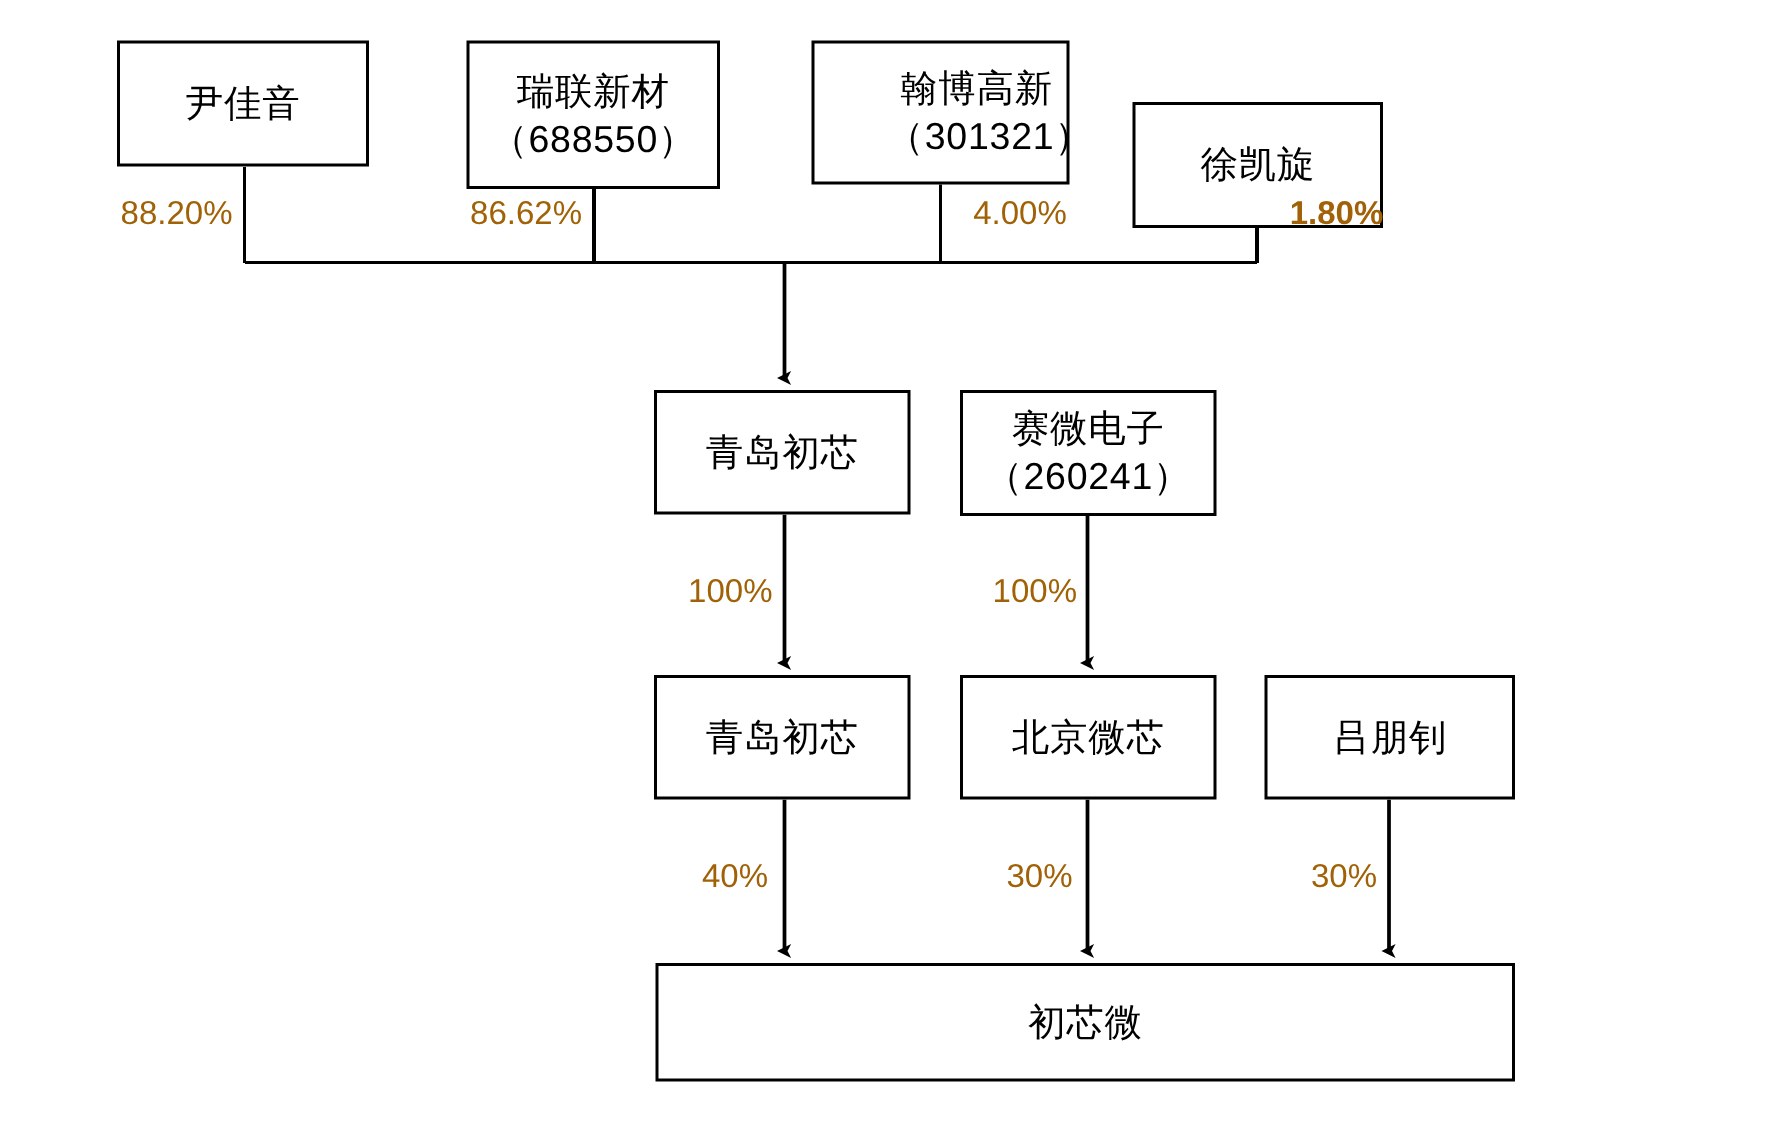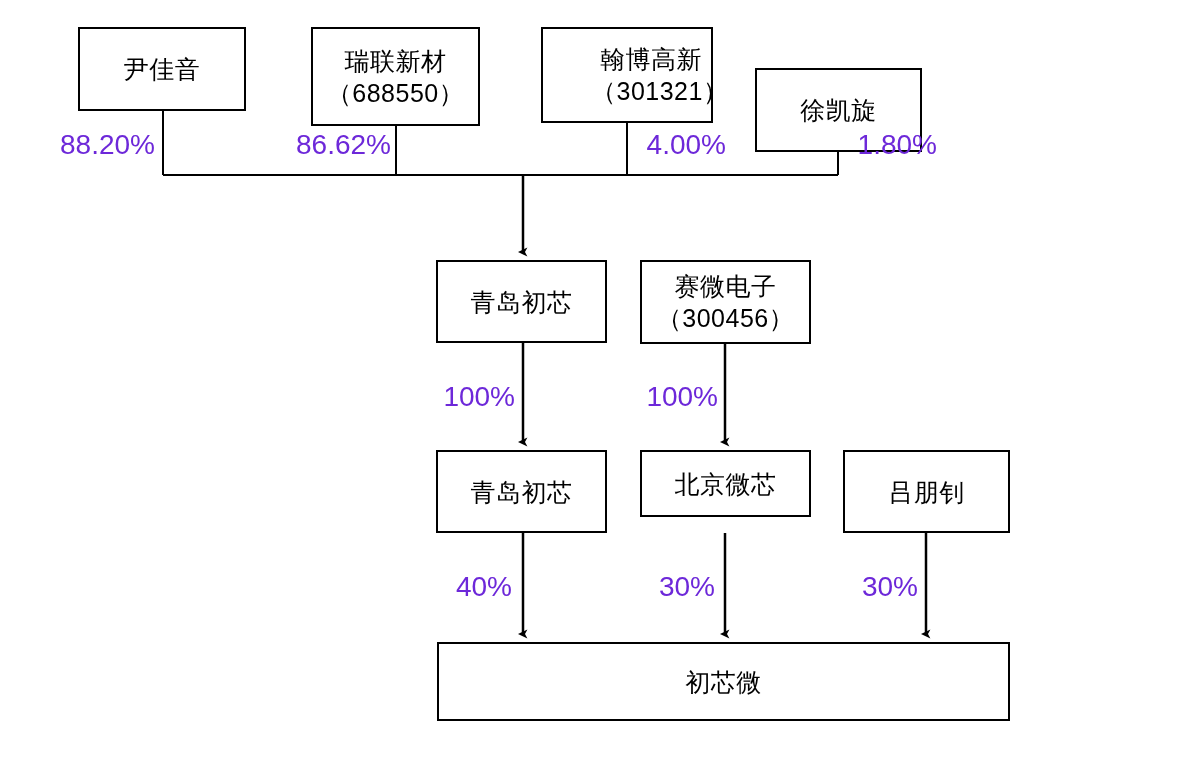--- a/index.html
+++ b/index.html
@@ -41,30 +41,30 @@
     letter-spacing: 0.5px;
     white-space: pre-line;
   }
   .node .node-label {
     display: block;
     width: 100%;
     white-space: pre-line;
   }
   .edge-label {
     position: absolute;
-    font-size: 28px;
-    color: #6d28d9;
+    font-size: 22px;
+    color: #a16207;
     white-space: nowrap;
     line-height: 1;
   }
   .edge-label.to-right {
     text-align: right;
   }
   .edge-label.to-left {
-    text-align: right;
+    text-align: center;
   }
 </style>
 </head>
 <body>
 
 <div id="canvas">
 
   <svg class="wires" viewBox="0 0 1181 763" xmlns="http://www.w3.org/2000/svg">
     <defs>
       <marker id="arrow" markerWidth="11" markerHeight="11" refX="5.2" refY="5" orient="auto" markerUnits="userSpaceOnUse">
@@ -108,46 +108,46 @@
   <div class="node" style="left:755px; top:27px;  width:167px; height:84px;margin-top:41px;">
     <span class="node-label">徐凯旋</span>
   </div>
 
   <div class="node" style="left:436px; top:260px; width:171px; height:83px;">
     <span class="node-label">青岛初芯</span>
   </div>
 
   <div class="node" style="left:640px; top:260px; width:171px; height:84px;">
     <span class="node-label">赛微电子
-（300456）</span>
+（260241）</span>
   </div>
 
   <div class="node" style="left:436px; top:450px; width:171px; height:83px;align-items:center;">
     <span class="node-label">青岛初芯</span>
   </div>
 
-  <div class="node" style="left:640px; top:450px; width:171px; height:67px;">
+  <div class="node" style="left:640px; top:450px; width:171px; height:83px;">
     <span class="node-label">北京微芯</span>
   </div>
 
   <div class="node" style="left:843px; top:450px; width:167px; height:83px;">
     <span class="node-label">吕朋钊</span>
   </div>
 
   <div class="node" style="left:437px; top:642px; width:573px; height:79px;">
     <span class="node-label">初芯微</span>
   </div>
 
   <div class="edge-label to-right" style="left:55px;  top:131px; width:100px;">88.20%</div>
 
   <div class="edge-label to-right" style="left:296px; top:131px; width:92px;">86.62%</div>
 
   <div class="edge-label to-left" style="left:634px; top:131px; width:92px;">4.00%</div>
 
-  <div class="edge-label to-left" style="left:845px; top:131px; width:92px;">1.80%</div>
+  <div class="edge-label to-left" style="left:845px; top:131px; width:92px;font-weight:bold;">1.80%</div>
 
   <div class="edge-label to-right" style="left:437px; top:383px; width:78px;">100%</div>
 
   <div class="edge-label to-right" style="left:640px; top:383px; width:78px;">100%</div>
 
   <div class="edge-label to-right" style="left:444px; top:573px; width:68px;">40%</div>
 
   <div class="edge-label to-right" style="left:647px; top:573px; width:68px;">30%</div>
 
   <div class="edge-label to-right" style="left:850px; top:573px; width:68px;">30%</div>

